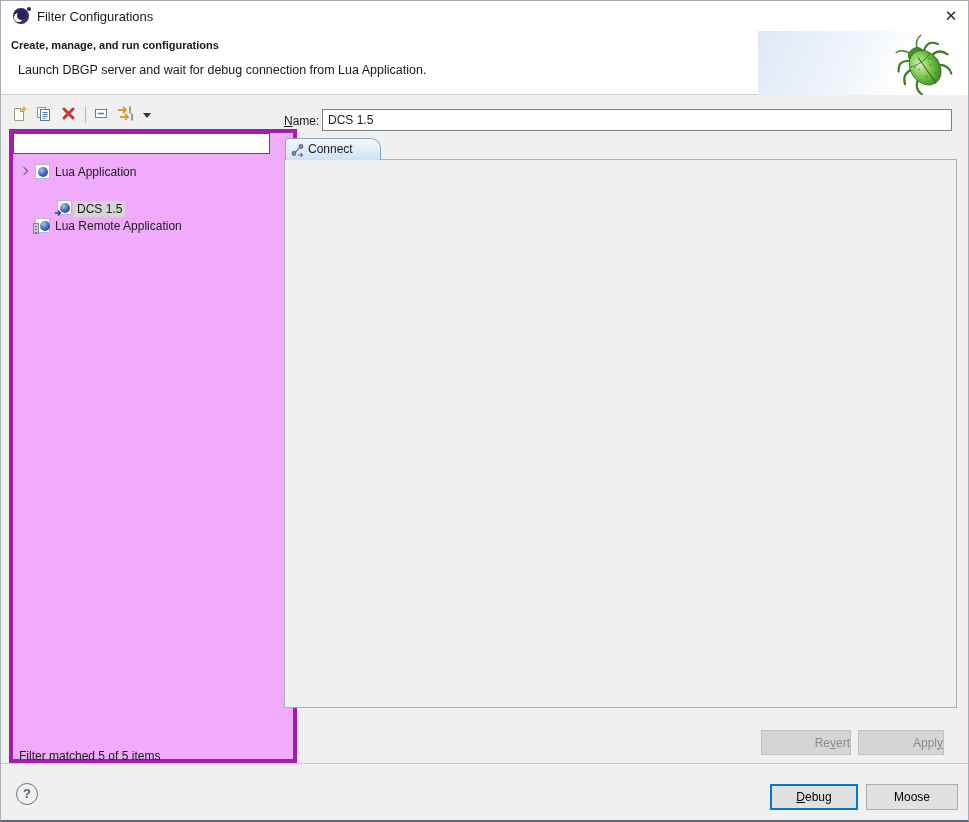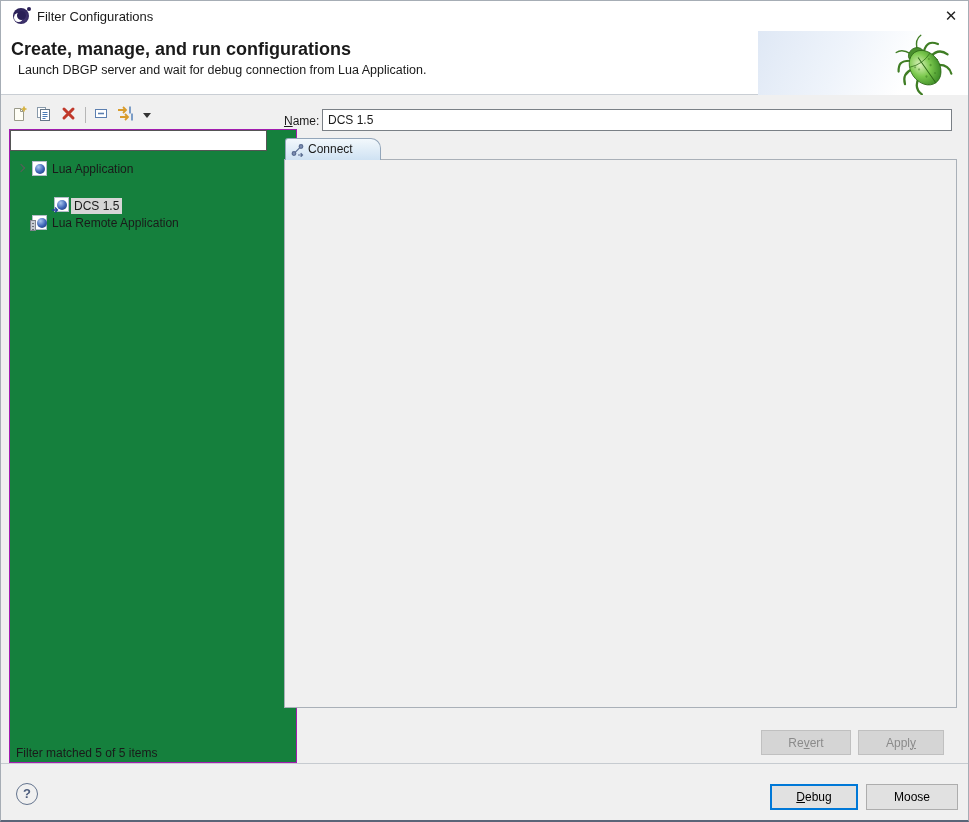--- a/index.html
+++ b/index.html
@@ -14,29 +14,29 @@
   .ldt-logo { left:12px; top:7px; width:16px; height:16px; border-radius:50%;
               background:radial-gradient(circle at 60% 60%, #4b3d7a 0%, #2a2057 70%); }
   .ldt-logo::before { content:""; position:absolute; left:1px; top:5px; width:9px; height:9px; border-radius:50%; background:#fff; }
   .ldt-logo::after  { content:""; position:absolute; left:4px; top:3px; width:9px; height:9px; border-radius:50%; background:#2a2057; }
   .orbit-dot { position:absolute; right:-2px; top:-1px; width:4px; height:4px; border-radius:50%; background:#2a2057; }
   #window-title { left:36px; top:8px; font-size:13px; }
   #close-x { left:936px; top:3px; width:28px; height:24px; text-align:center; line-height:24px; font-size:15px; color:#222; cursor:pointer; }
   #banner { left:0; top:30px; width:100%; height:64px; background:#fff; border-bottom:1px solid #c9ced4; }
   #banner-deco { right:0; top:0; width:210px; height:64px;
                  background:linear-gradient(115deg,#dfe8f5 0%,#eff4fb 40%,#ffffff 72%); }
-  #header-title { left:10px; top:8px; font-size:18px; font-weight:bold; }
+  #header-title { left:10px; top:8px; font-size:11px; font-weight:bold; }
   #header-sub { left:17px; top:32px; font-size:12.5px; }
   #bug { left:886px; top:2px; }
 
   
   .tbtn { top:104px; width:22px; height:20px; cursor:pointer; }
   .tsep { left:84px; top:106px; width:1px; height:16px; background:#b6b6b6; }
   .caret-down { left:142px; top:112px; width:0; height:0; border-left:4px solid transparent; border-right:4px solid transparent; border-top:5px solid #333; cursor:pointer; }
-  #left-panel { left:8px; top:128px; width:288px; height:634px; background:#15803d; border:1px solid #a21caf; }
+  #left-panel { left:8px; top:128px; width:288px; height:634px; background:#f0abfc; border:4px solid #a21caf; }
   #filter-input { position:absolute; left:0; top:0; width:257px; height:21px; border:none; border-bottom:1px solid #555;
                   outline:1px solid #555; outline-offset:-1px; padding:2px 5px; font:12px "Liberation Sans",sans-serif; }
   .tree-row { position:absolute; left:0; width:257px; height:18px; cursor:pointer; }
   .tree-label { position:absolute; top:2px; white-space:nowrap; }
   .sel-bg { background:#d6d6d6; padding:1px 3px; margin-left:-3px; }
   .chev { position:absolute; top:5px; width:6px; height:6px; border-right:1.4px solid #5c5c5c; border-bottom:1.4px solid #5c5c5c; }
   .chev.closed { transform:rotate(-45deg); left:8px; }
   .chev.open   { transform:rotate(45deg);  left:8px; top:4px; }
   .lua-icon { position:absolute; top:1px; width:15px; height:15px; background:#fff; border:1px solid #b3bdc9; }
   .lua-sphere { position:absolute; left:1.5px; top:1.5px; width:10px; height:10px; border-radius:50%;
@@ -55,21 +55,21 @@
   #tab-connect .tlabel { position:absolute; left:22px; top:3px; }
   #tab-connect svg { position:absolute; left:5px; top:4px; }
   #frame { left:283px; top:158px; width:673px; height:549px; border:1px solid #a9b0b8; background:#f0f0f0; z-index:1; }
   #intro { left:291px; top:167px; }
   .link { color:#0563c1; text-decoration:underline; cursor:pointer; }
   .group { position:absolute; border:1px solid #d7dade; }
   .glabel { position:absolute; top:-8px; left:6px; background:#f0f0f0; padding:0 3px; white-space:nowrap; }
   .mn { text-decoration:underline; }
   .btn { position:absolute; background:#e1e1e1; border:1px solid #adadad; font:12px "Liberation Sans",sans-serif;
          text-align:center; cursor:pointer; }
-  .btn.disabled { background:#d5d5d5; border-color:#c0c0c0; color:#8b8b8b; cursor:default; }
+  .btn.disabled { background:#d5d5d5; border-color:#c0c0c0; color:#8b8b8b; cursor:default;text-align:right; }
   .btn.default { border:2px solid #0078d7; }
   .radio { position:absolute; width:13px; height:13px; border:1px solid #4a4a4a; border-radius:50%; background:#fff; cursor:pointer; }
   .radio.on::after { content:""; position:absolute; left:2.5px; top:2.5px; width:6px; height:6px; border-radius:50%; background:#383838; }
   .checkbox { position:absolute; width:13px; height:13px; border:1px solid #6a6a6a; background:#fff; cursor:pointer; }
   .desc { position:absolute; color:#9b9b9b; font-style:italic; white-space:pre-line; line-height:17px; }
   .flabel { position:absolute; white-space:nowrap; }
   #path-input { left:353px; top:536px; width:585px; height:22px; background:#f0f0f0; color:#8d8d8d; border-color:#b6babe; }
   #path-label { left:325px; top:540px; color:#8d8d8d; }
   #see-docs { left:290px; top:568px; }
   #separator { left:0; top:762px; width:969px; height:1px; background:#c6cbd0; }

